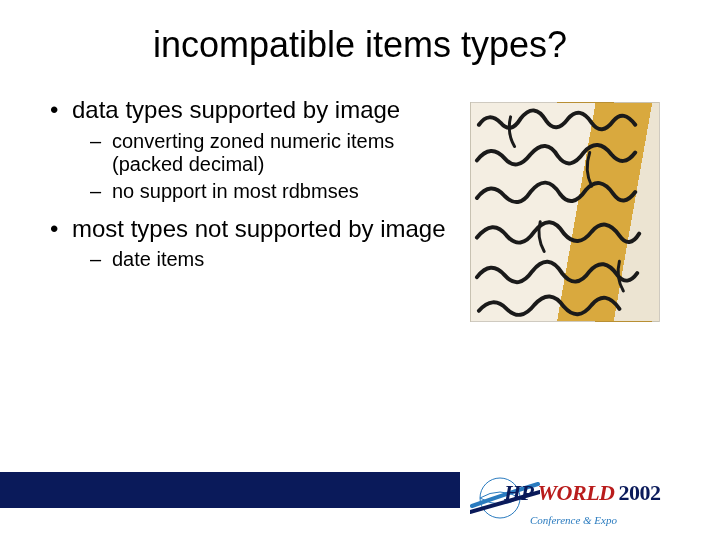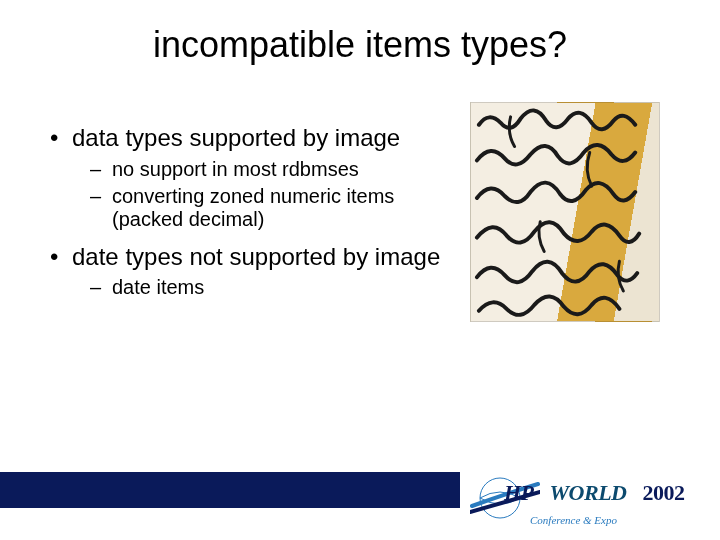--- a/index.html
+++ b/index.html
@@ -24,21 +24,20 @@
     padding-top: 24px;
     padding-bottom: 10px;
   }
   .content {
     display: flex;
     padding: 20px 50px 0 50px;
   }
   .text-col {
     flex: 1;
     padding-right: 10px;
-    margin-top: 28px;
   }
   .bullet-l1 {
     font-size: 24px;
     line-height: 1.15;
     padding-left: 22px;
     position: relative;
     margin-bottom: 6px;
   }
   .bullet-l1::before {
     content: "•";
@@ -100,36 +99,36 @@
     top: 6px;
     width: 70px;
     height: 44px;
   }
   .logo-text {
     position: absolute;
     left: 34px;
     top: 10px;
     display: flex;
     align-items: baseline;
-    gap: 16px;
+    gap: 4px;
   }
   .hp {
     font-family: "Times New Roman", serif;
     font-style: italic;
     font-weight: bold;
     font-size: 22px;
     color: #0a1a5a;
     letter-spacing: -0.5px;
   }
   .world {
     font-family: "Times New Roman", serif;
     font-style: italic;
     font-weight: bold;
     font-size: 22px;
-    color: #0c4a6e;
+    color: #b91c1c;
     letter-spacing: -0.5px;
   }
   .year {
     font-family: "Times New Roman", serif;
     font-weight: bold;
     font-size: 22px;
     color: #0a1a5a;
     letter-spacing: -0.5px;
   }
   .tagline {
@@ -146,26 +145,26 @@
 <body>
 
 <div class="slide">
 
   <h1 class="title">incompatible items types?</h1>
 
   <div class="content">
     <div class="text-col">
 
       <div class="bullet-l1">data types supported by image</div>
+      <div class="bullet-l2">converting zoned numeric items (packed decimal)</div>
       <div class="bullet-l2">no support in most rdbmses</div>
-      <div class="bullet-l2">converting zoned numeric items (packed decimal)</div>
 
       <div class="spacer"></div>
 
-      <div class="bullet-l1">date types not supported by image</div>
+      <div class="bullet-l1">most types not supported by image</div>
       <div class="bullet-l2">date items</div>
 
     </div>
 
     <div class="image-col">
       <div class="graffiti">
         <svg viewBox="0 0 190 220" preserveAspectRatio="none">
           <g stroke="#1a1a1a" stroke-width="4" fill="none" stroke-linecap="round">
             <path d="M8 22 q10 -14 22 -2 q10 12 20 -4 q14 -18 26 2 q10 14 22 -2 q12 -14 24 4 q10 14 22 -2 q10 -12 22 4"></path>
             <path d="M6 58 q14 -18 28 -2 q12 14 26 -4 q16 -18 28 2 q12 16 26 -4 q14 -16 28 2 q12 14 24 -2"></path>

